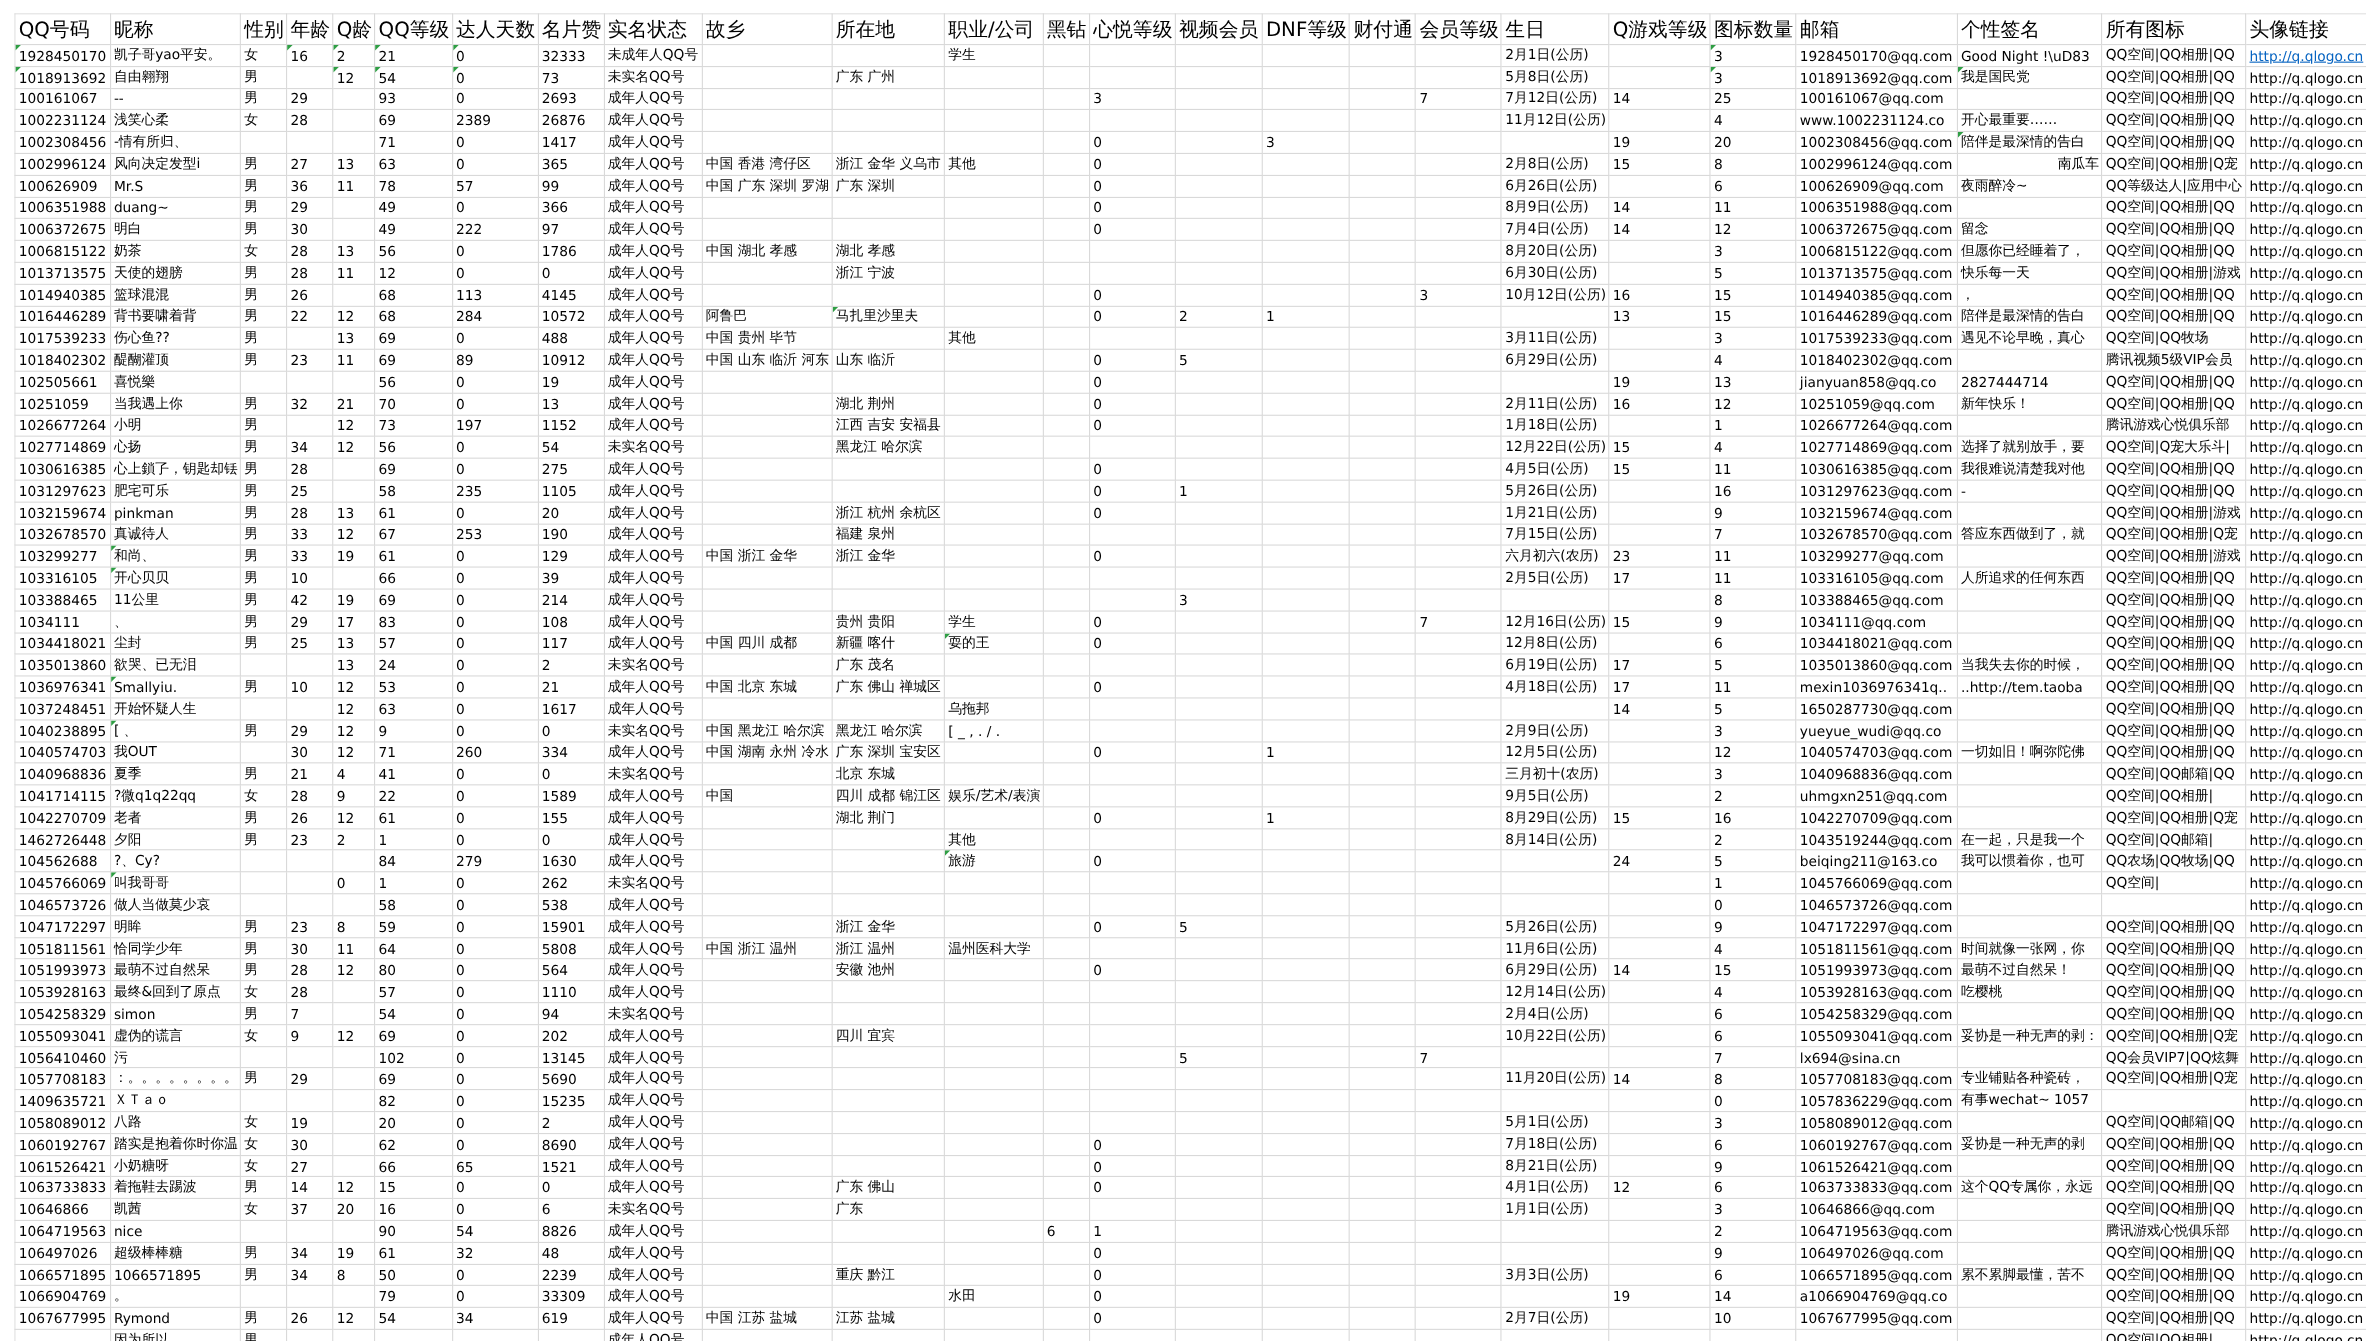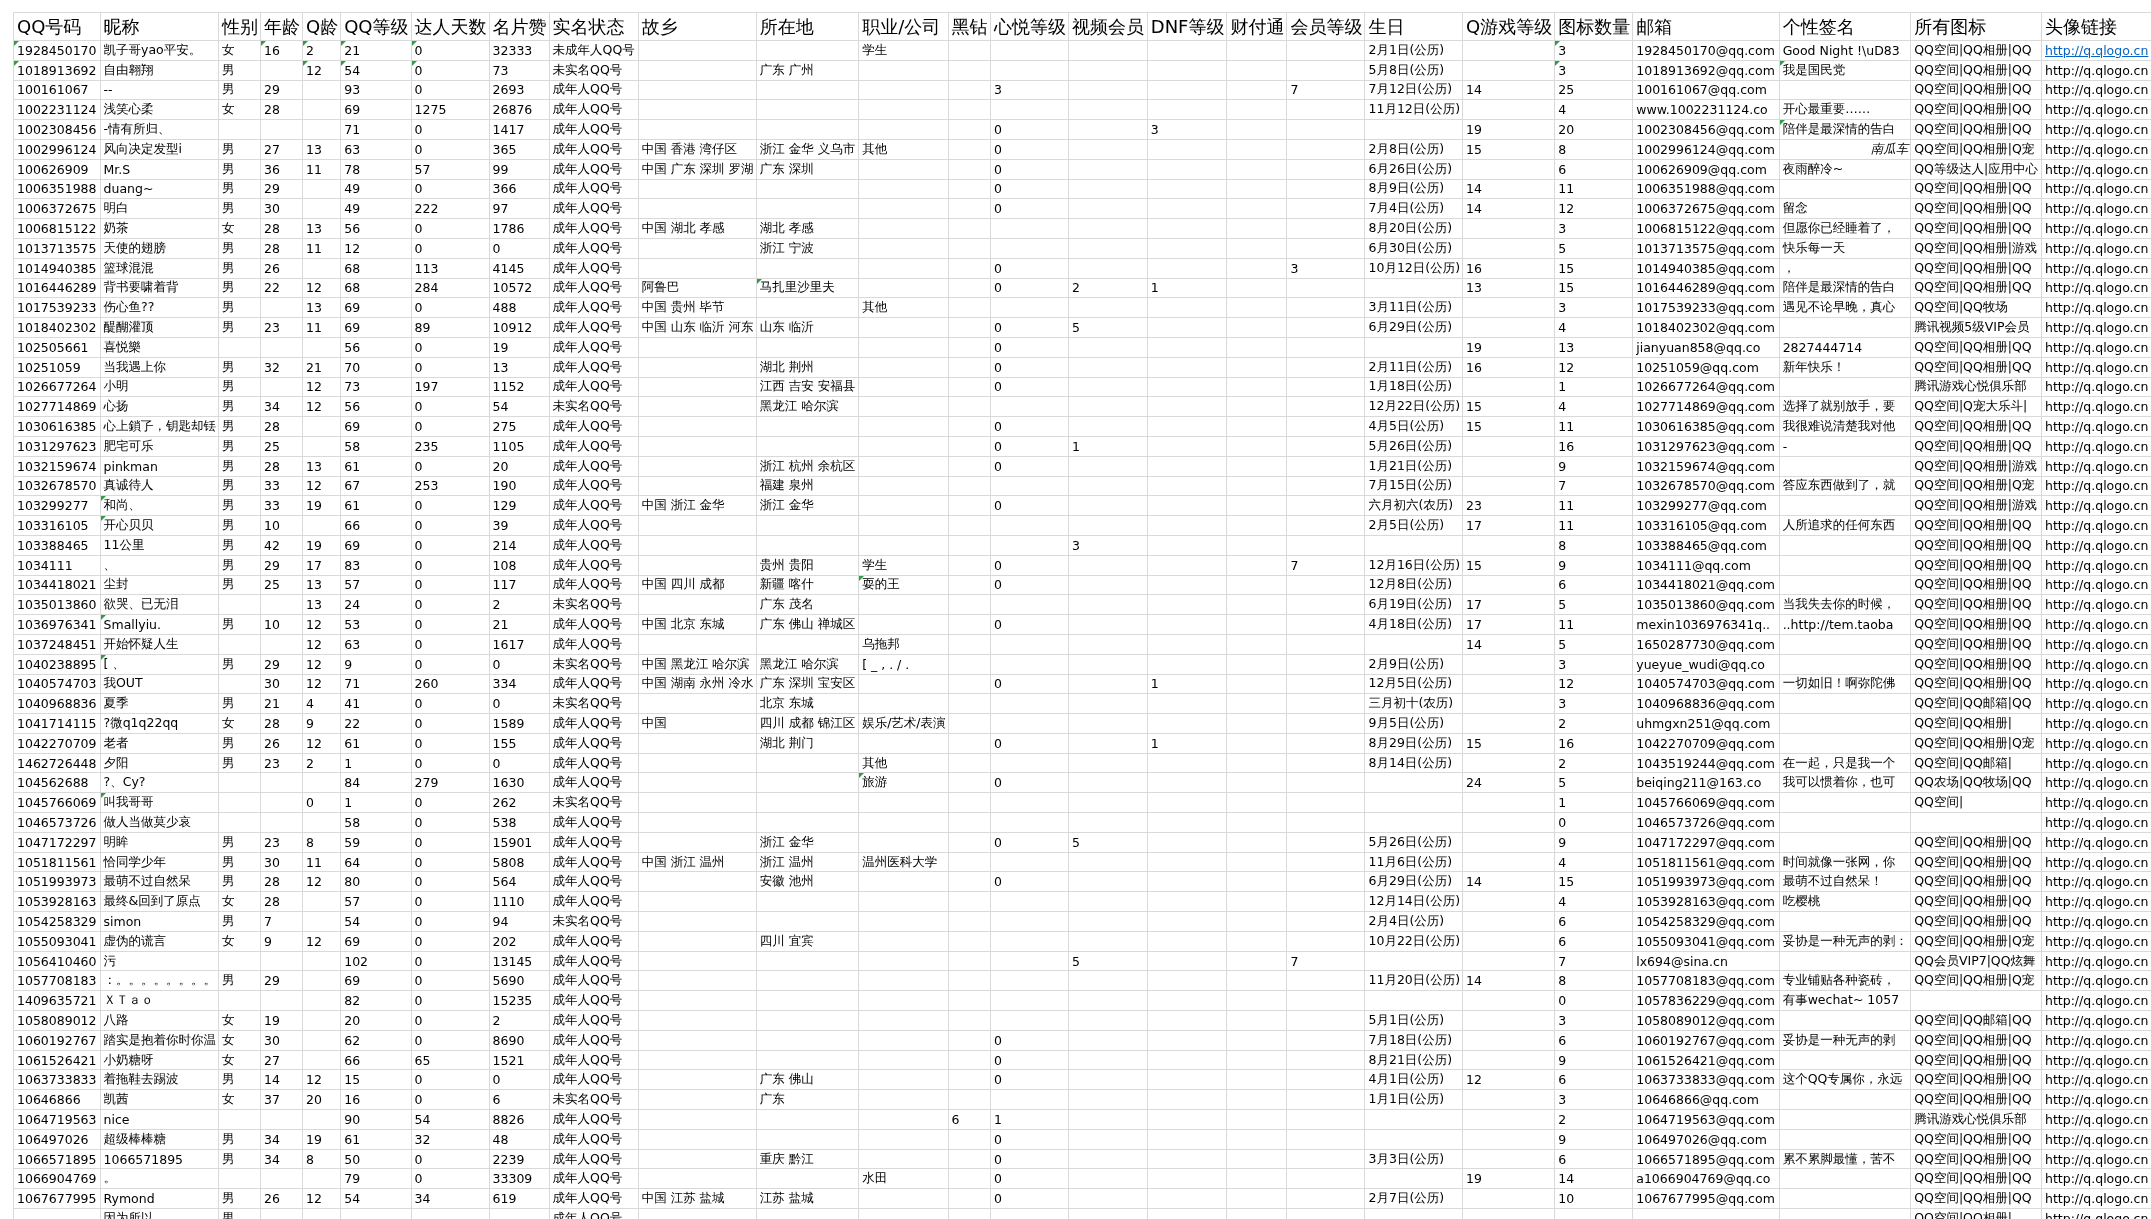--- a/index.html
+++ b/index.html
@@ -17,21 +17,21 @@
     border:1px solid #d9d9d9;
     padding:0 2px 0 3px;
     white-space:nowrap;overflow:hidden;
     text-align:left;vertical-align:middle;
     font-weight:normal;
     height:19.8px;
     position:relative;
     box-sizing:border-box;
   }
   thead th{height:28px;font-size:18px;}
-  td.ralign{text-align:right;font-style:italic;}
+  td.ralign{text-align:right;}
   td.link{color:#0563c1;text-decoration:underline;}
   td.mk::before{
     content:"";position:absolute;left:0;top:0;
     border-top:5px solid #2f9e44;border-right:5px solid transparent;
   }
 </style>
 </head>
 <body>
 
 <div id="sheet">
@@ -174,21 +174,21 @@
           <td>QQ空间|QQ相册|QQ</td>
           <td>http://q.qlogo.cn</td>
         </tr>
         <tr>
           <td>1002231124</td>
           <td>浅笑心柔</td>
           <td>女</td>
           <td>28</td>
           <td></td>
           <td>69</td>
-          <td>1275</td>
+          <td>2389</td>
           <td>26876</td>
           <td>成年人QQ号</td>
           <td></td>
           <td></td>
           <td></td>
           <td></td>
           <td></td>
           <td></td>
           <td></td>
           <td></td>

